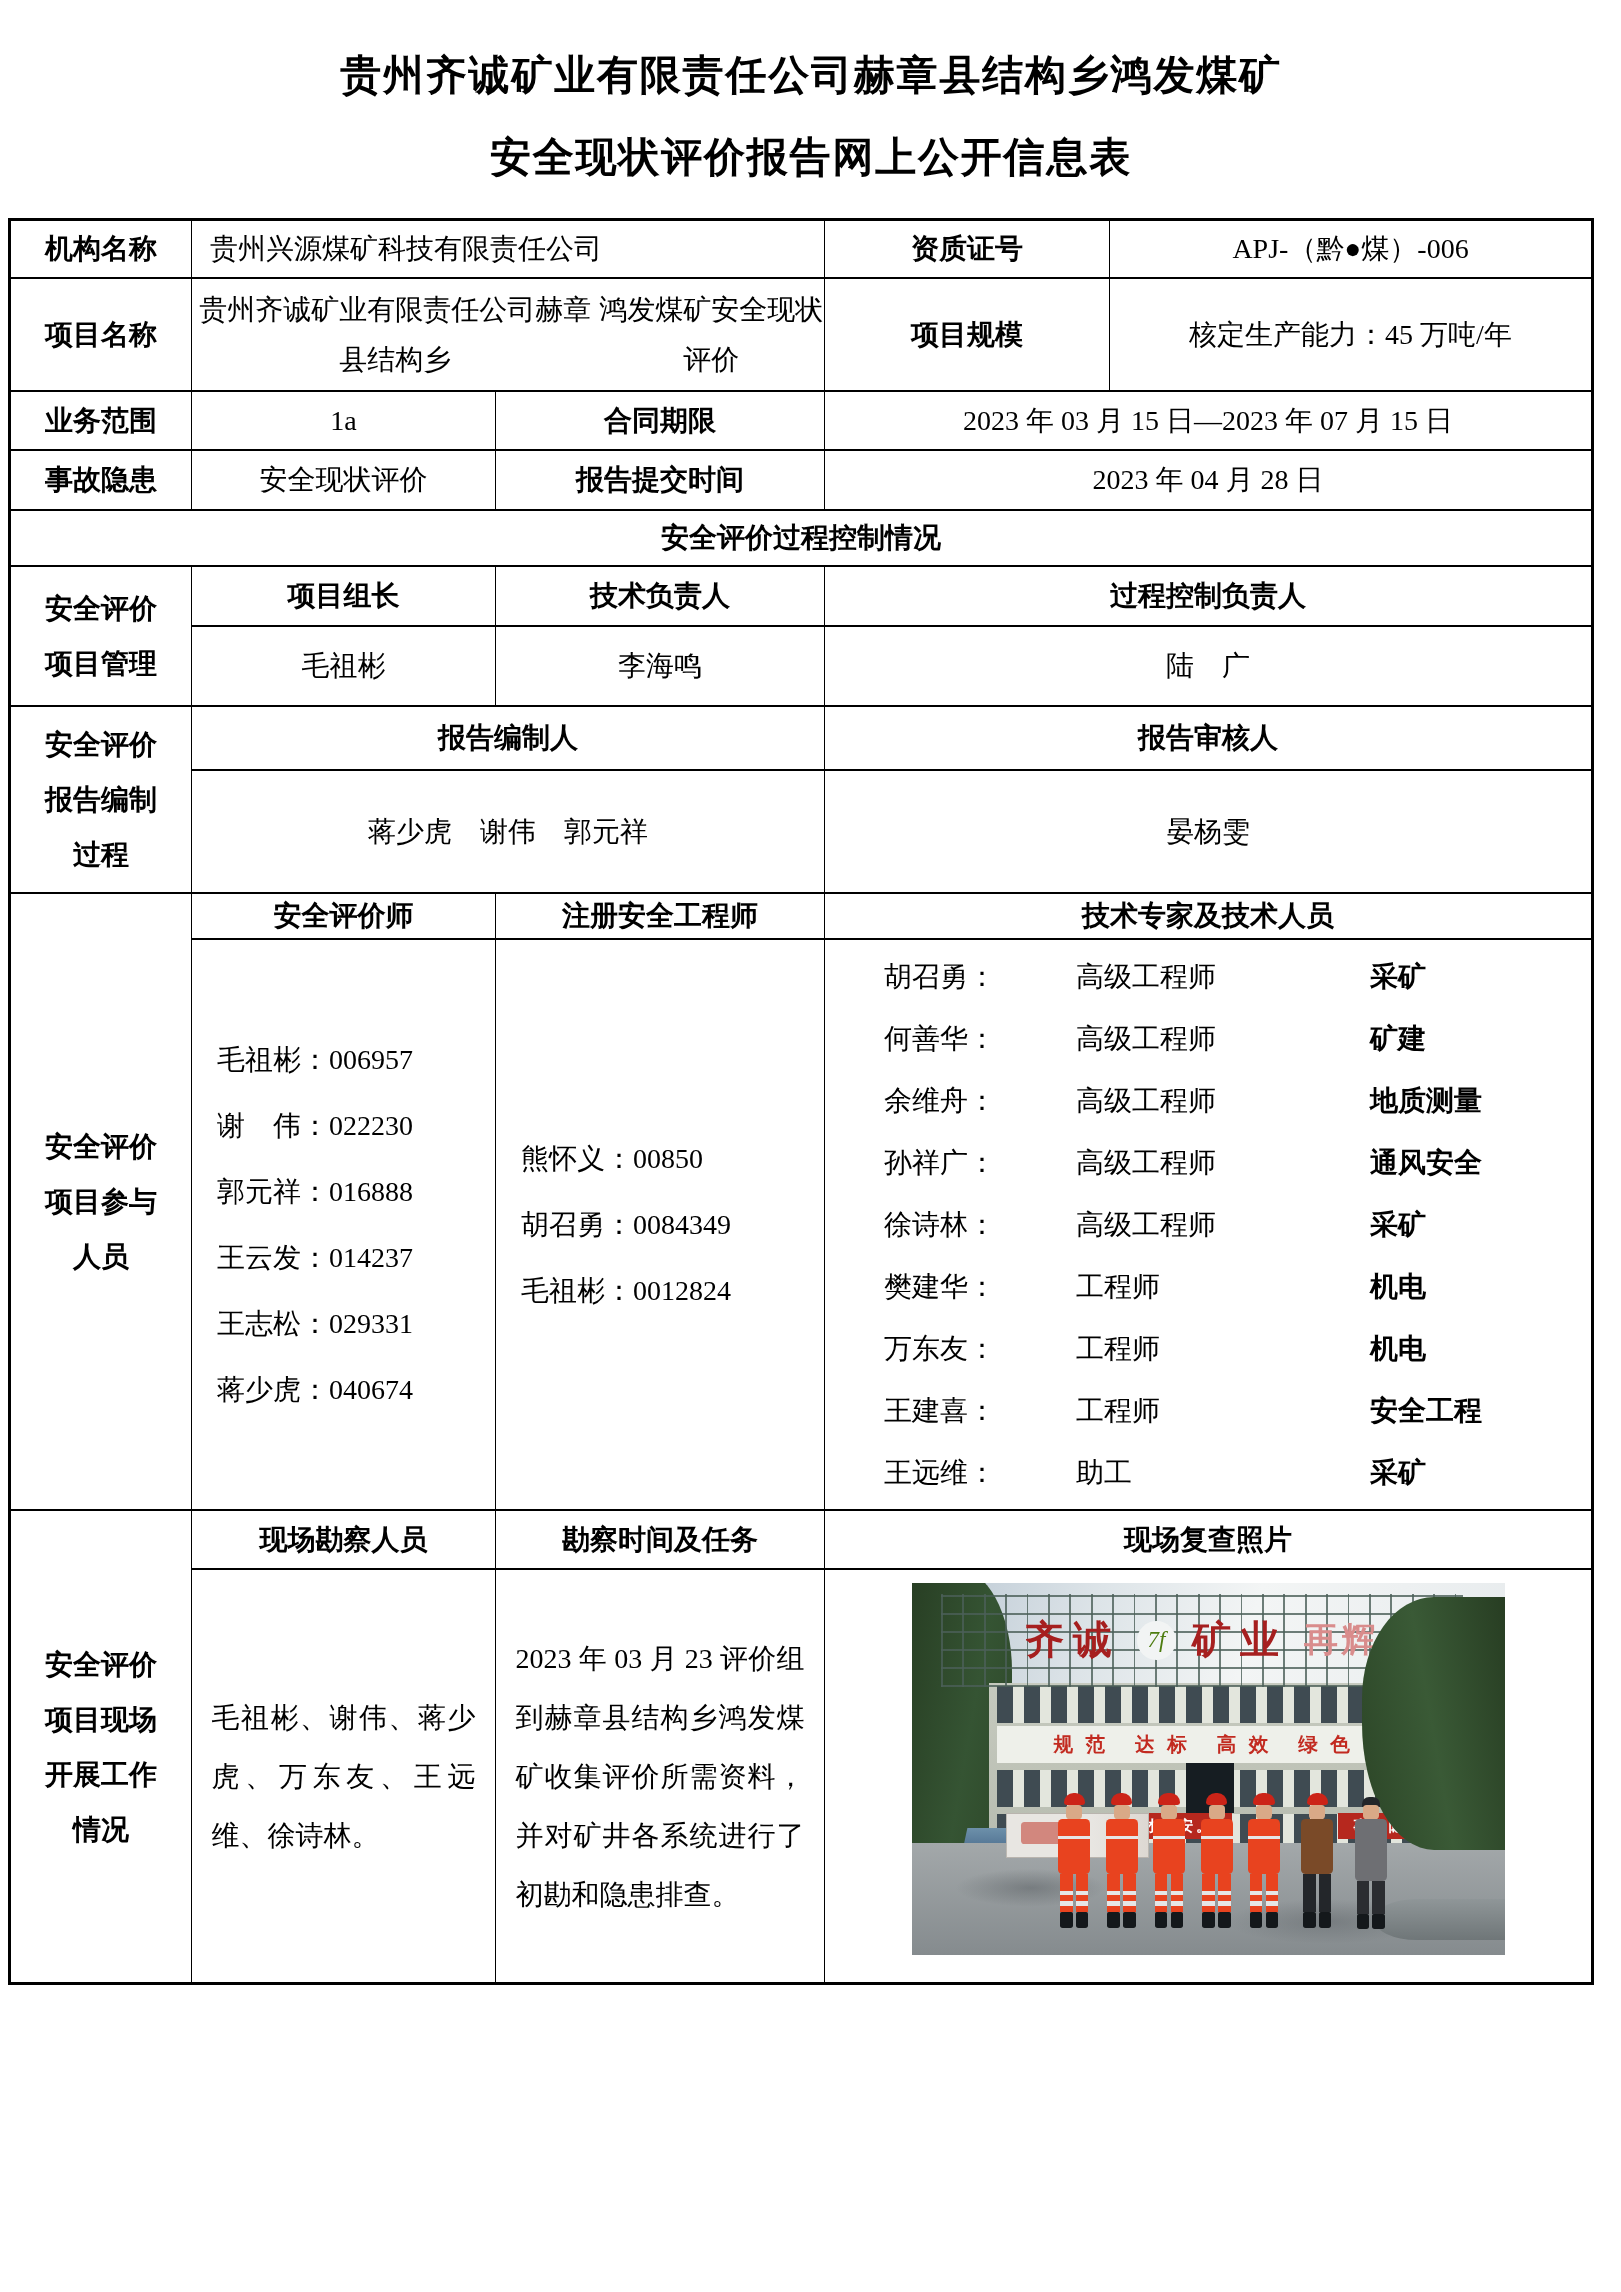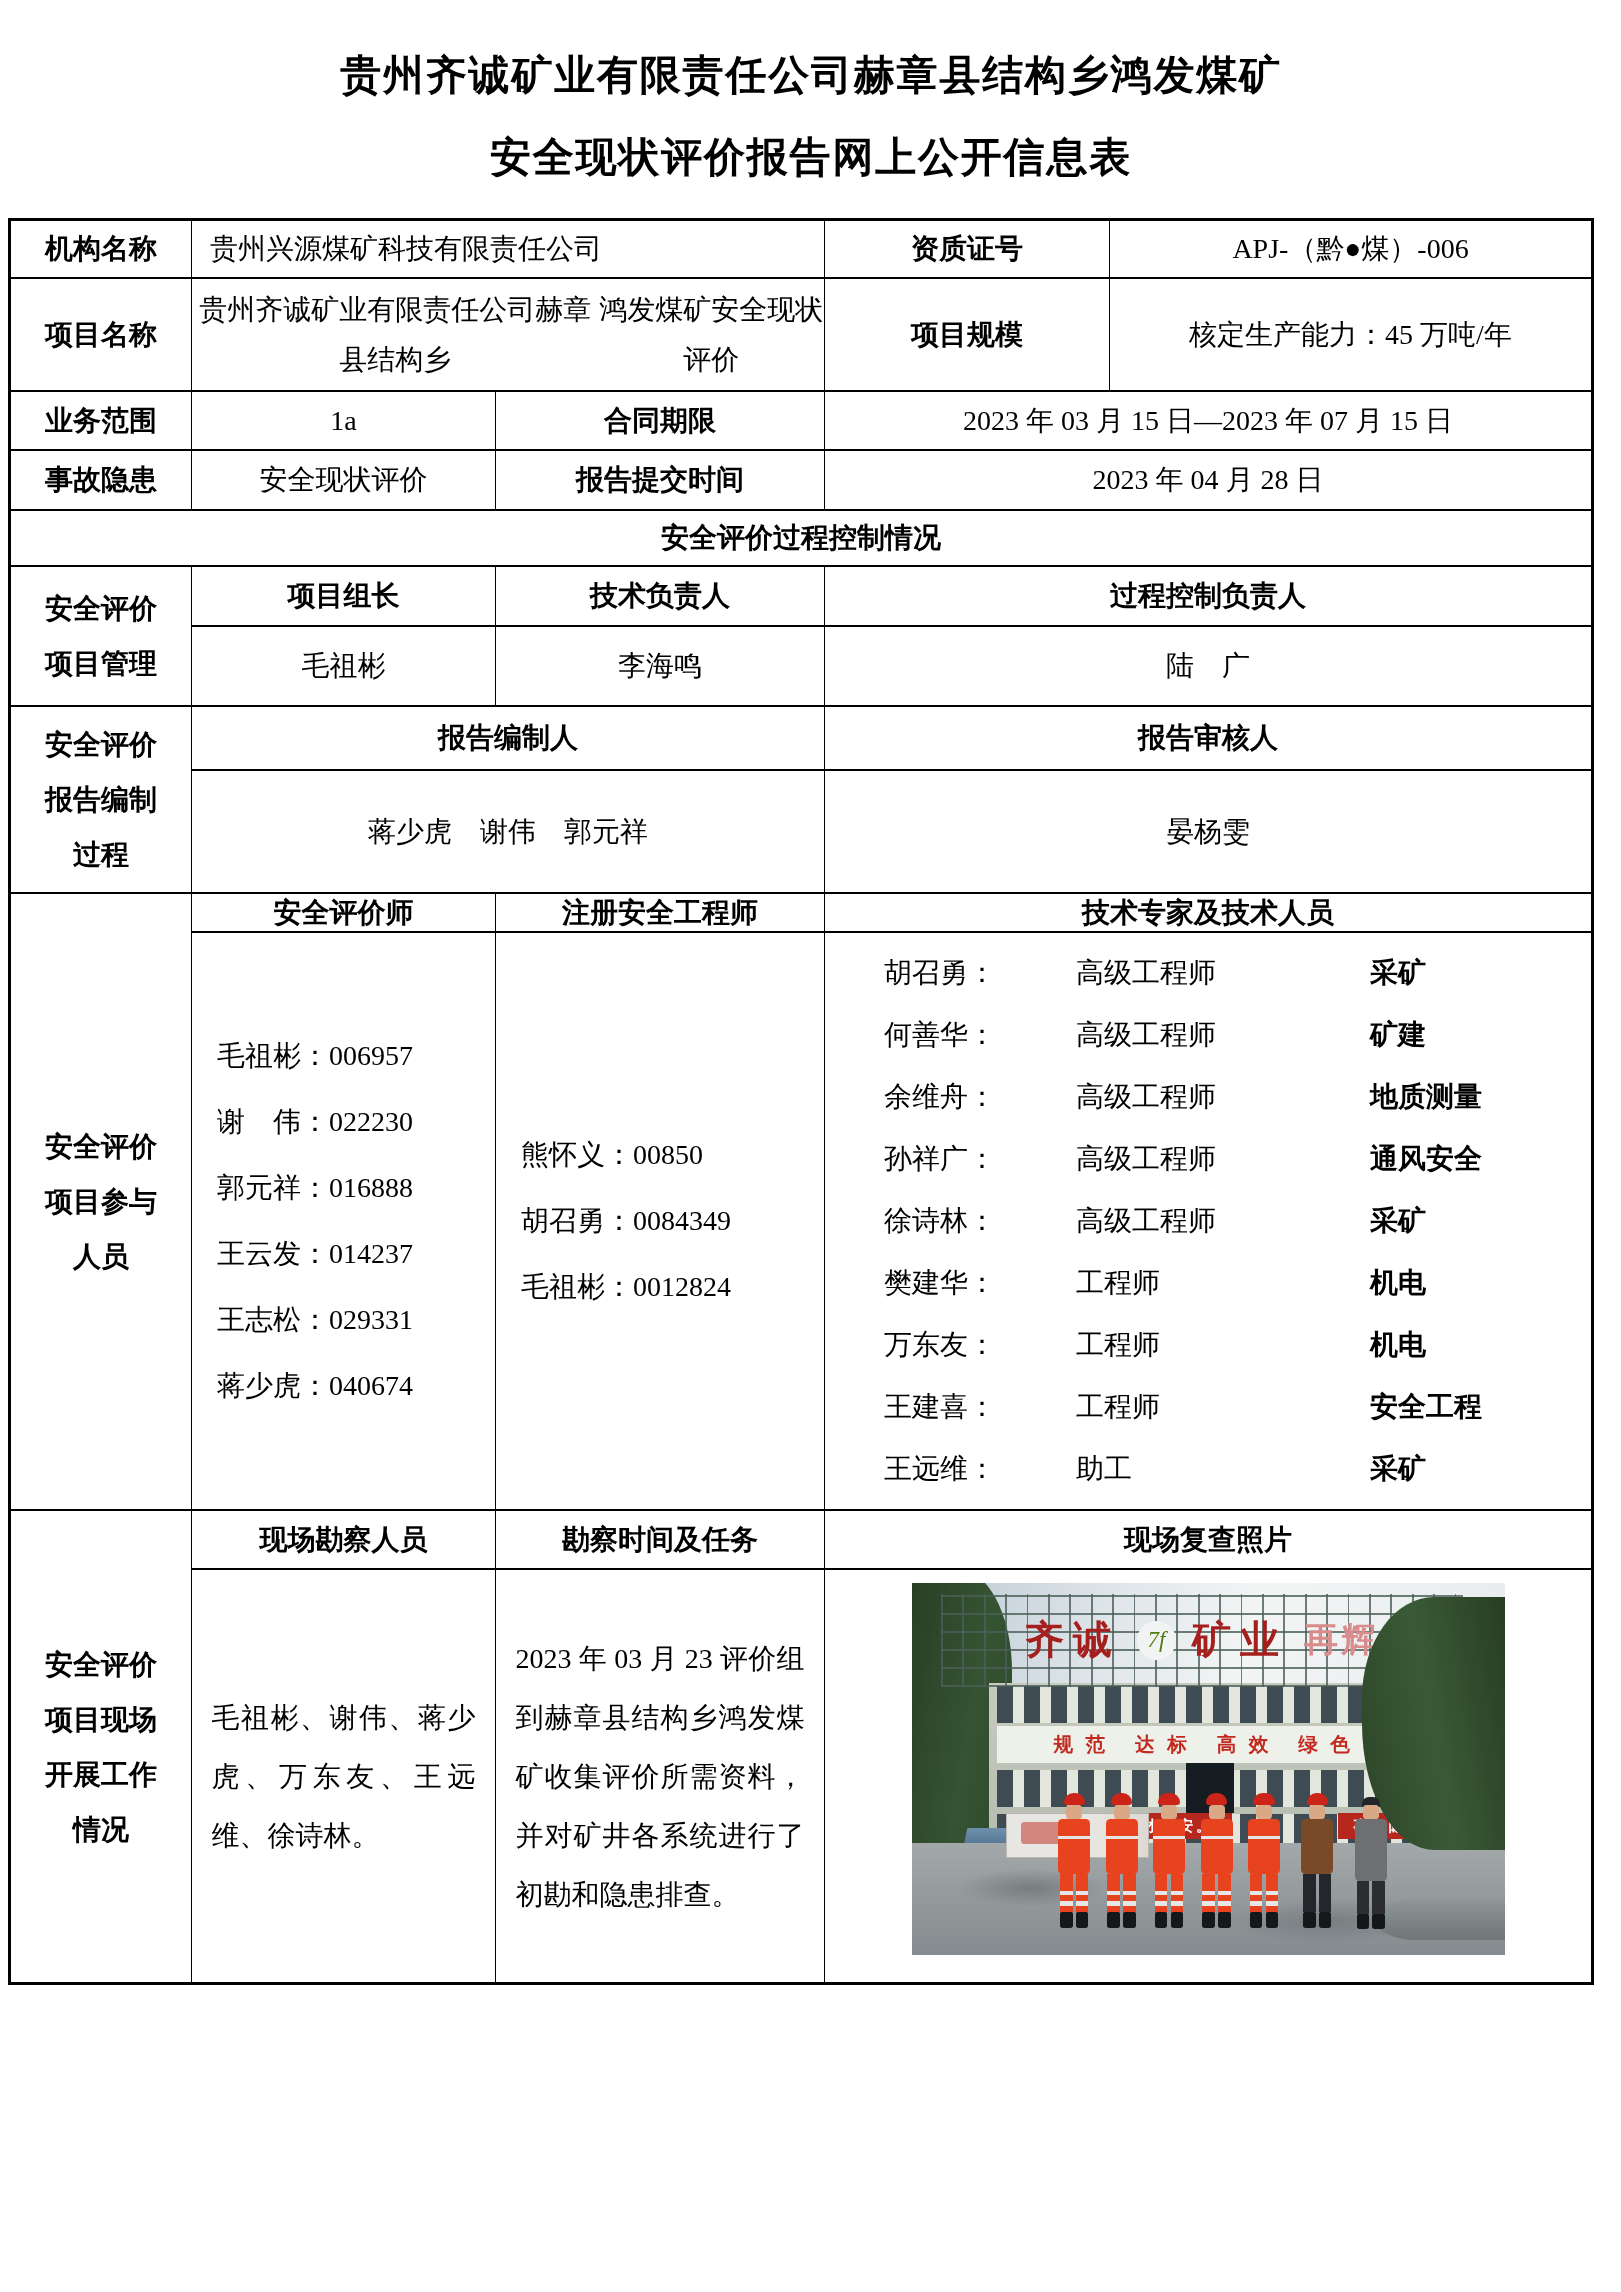--- a/index.html
+++ b/index.html
@@ -29,21 +29,21 @@
   .w2 { width:304px; flex:0 0 304px; }
   .w3 { width:329px; flex:0 0 329px; }
   .wide { width:633px; flex:0 0 633px; }
   .w3b { width:285px; flex:0 0 285px; }
   .grow { flex:1; }
   .tleft { justify-content:flex-start; text-align:right; padding-left:18px; }
   .two-line { flex-direction:row; line-height:50px; }
   .seclbl { flex-direction:column; line-height:55px; }
   .h65{height:58px;} .h127{height:113px;} .h66{height:59px;} .h67{height:60px;} .h63{height:56px;}
   .hm1{height:140px;} .hm2{height:187px;} .hp{height:617px;} .hs{flex:1;}
-  .ih67{height:60px;} .ih72{height:64px;} .ih60{height:39px;} .ih66{height:59px;}
+  .ih67{height:60px;} .ih72{height:64px;} .ih60{height:46px;} .ih66{height:59px;}
   .vrow { flex:1; border-bottom:none; }
   
   .list-cell { flex-direction:column; justify-content:center; align-items:flex-start; padding-left:25px; }
   .list-cell .li { line-height:66px; white-space:nowrap; }
   .experts-cell { flex-direction:column; justify-content:center; align-items:stretch; padding-left:59px; }
   .exp-row { display:flex; line-height:62px; text-align:left; }
   .exp-name { width:192px; flex:0 0 192px; }
   .exp-title { width:294px; flex:0 0 294px; }
   .exp-field { flex:1;font-weight:bold; }
   

